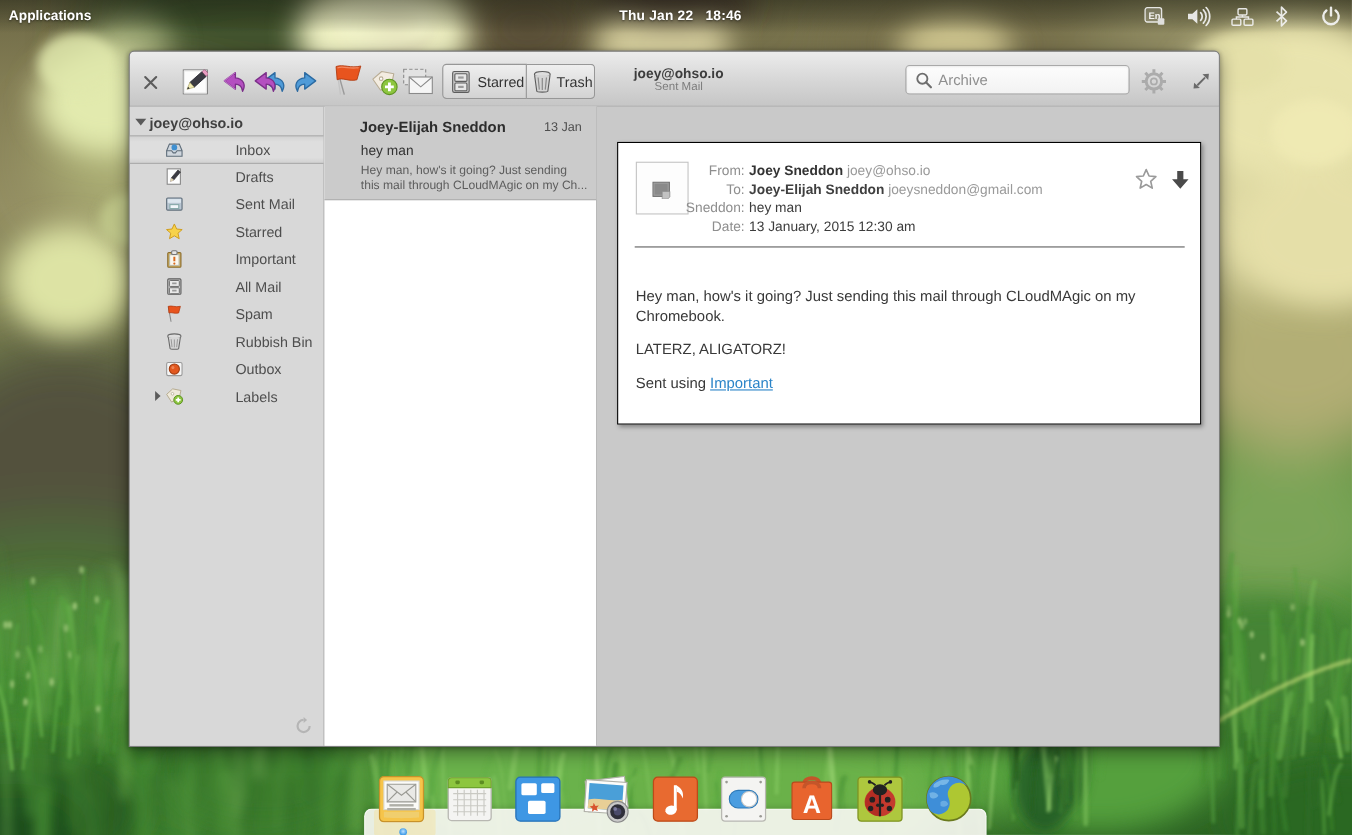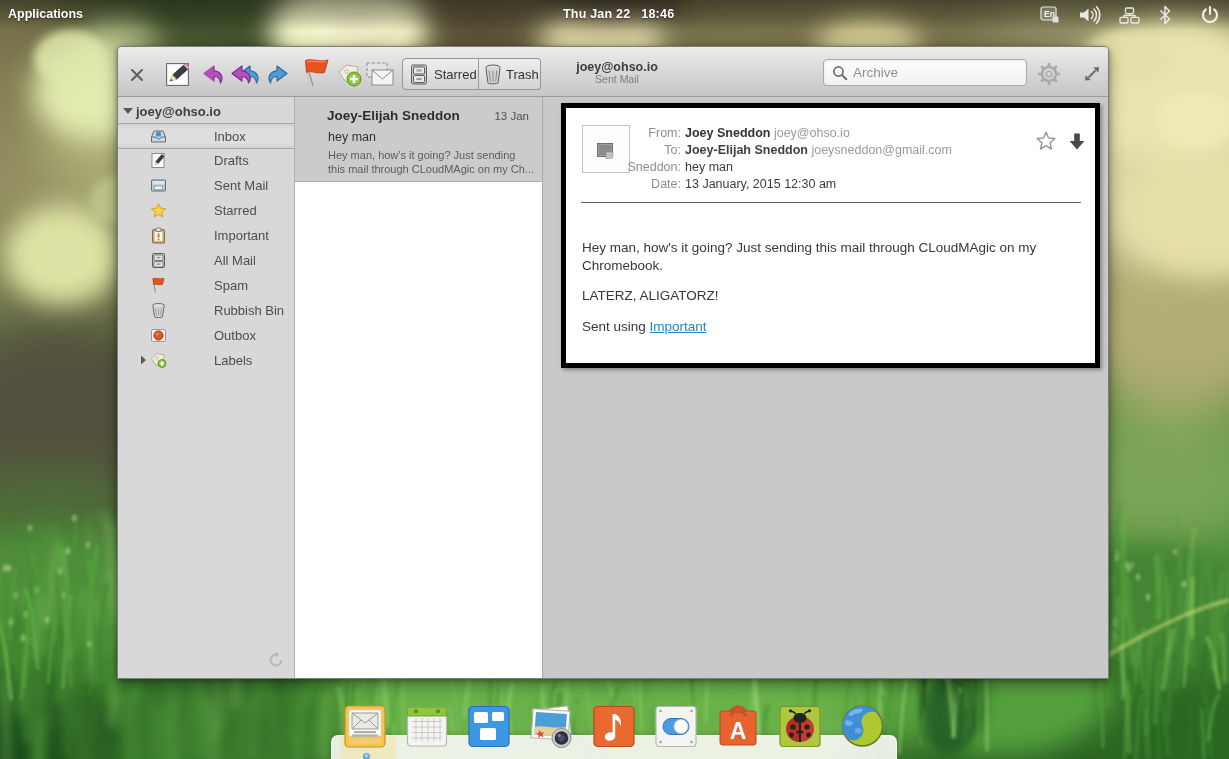--- a/index.html
+++ b/index.html
@@ -46,22 +46,22 @@
   .srow{position:absolute;left:0;width:176px;height:25px;}
   .srow .ic{position:absolute;left:32px;top:4px;width:17px;height:17px;}
   .srow .tx{position:absolute;left:52px;top:5px;font-size:13px;color:#4e4e4e;margin-left:44px;}
   .srow.sel{background:linear-gradient(#d2d2d2,#dedede 20%,#dedede 80%,#d2d2d2);
     border-top:1px solid #a9a9a9;border-bottom:1px solid #a9a9a9;height:24px;}
   .litem{position:absolute;left:0;top:0;width:247px;height:84px;background:#cbcbcb;border-bottom:1px solid #b0b0b0;}
   .litem .t1{position:absolute;left:32px;top:11px;font-size:13.5px;font-weight:bold;color:#2d2d2d;}
   .litem .dt{position:absolute;right:13px;top:13px;font-size:11.5px;color:#4e4e4e;}
   .litem .t2{position:absolute;left:33px;top:33px;font-size:12.5px;color:#333;}
   .litem .pv{position:absolute;left:33px;top:52px;font-size:11px;color:#5c5c5c;line-height:13.5px;white-space:nowrap;}
-  #card{position:absolute;left:18px;top:6px;width:529px;height:255px;background:#fff;
-    border:5px solid #000000;box-shadow:1.5px 2px 4px rgba(0,0,0,.35);text-decoration:underline;}
+  #card{position:absolute;left:18px;top:32px;width:529px;height:255px;background:#fff;
+    border:1px solid #000000;box-shadow:1.5px 2px 4px rgba(0,0,0,.35);text-decoration:underline;}
   #card .avatar{position:absolute;left:16px;top:17px;width:46px;height:46px;background:#fdfdfd;
     border:1px solid #c3c3c3;}
   #card .lbl{position:absolute;font-size:12.5px;color:#8e8e8e;text-align:right;width:84px;}
   #card .val{position:absolute;left:119px;font-size:12.5px;color:#3c3c3c;white-space:nowrap;}
   #card .gray{color:#9a9a9a;}
   #card hr{position:absolute;left:15px;top:94px;width:500px;border:none;border-top:1px solid #5e5e5e;margin:0;}
   #card .body{position:absolute;left:16px;top:131px;font-size:13.5px;color:#383838;line-height:17.5px;}
   #card .body p{margin:0 0 13px 0;}
   #card a{color:#2a84c8;}
 </style>

